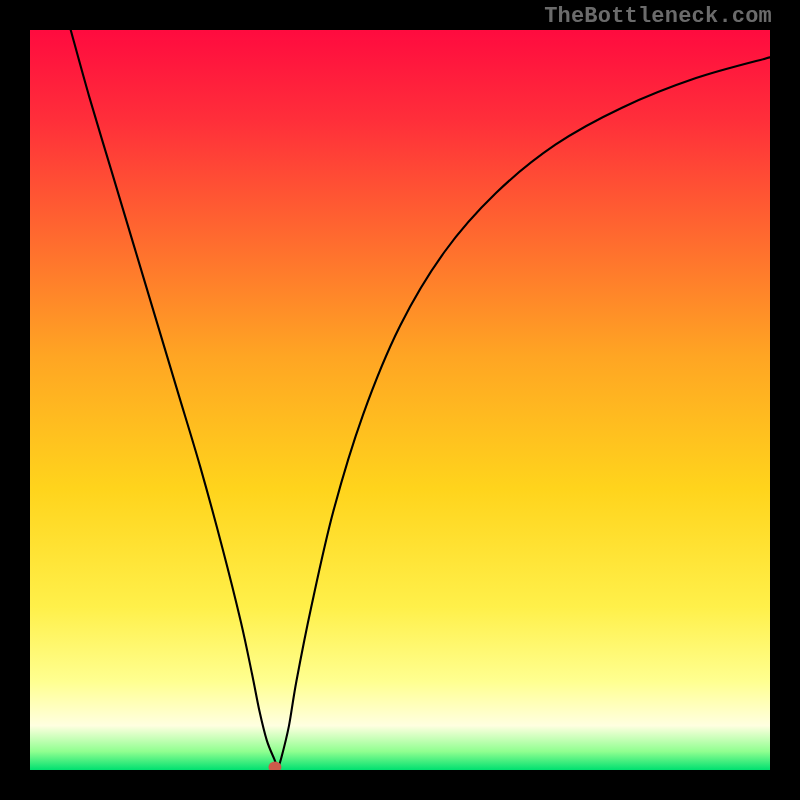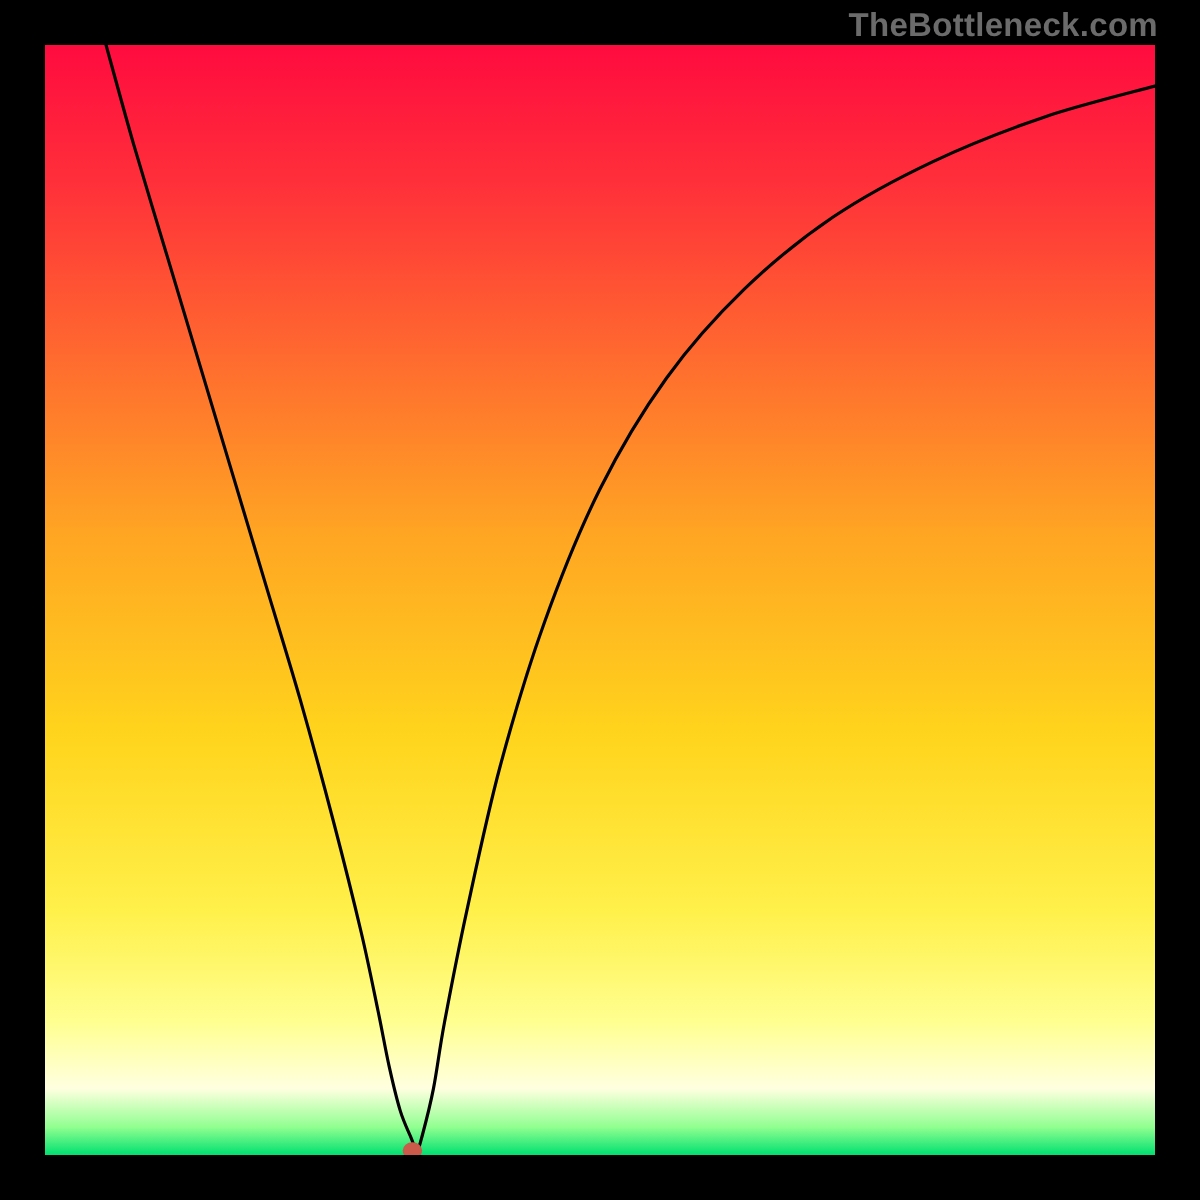--- a/index.html
+++ b/index.html
@@ -22,21 +22,21 @@
     position: absolute;
     left: 0;
     top: 0;
     width: 740px;
     height: 740px;
   }
   .watermark {
     position: absolute;
     top: 4px;
     right: 28px;
-    font-family: Liberation Sans, sans-serif;
+    font-family: Liberation Mono, monospace;
     font-size: 22px;
     font-weight: 600;
     color: #6b6b6b;
     letter-spacing: 0.2px;
   }
   .curve {
     fill: none;
     stroke: #000;
     stroke-width: 2.1;
     stroke-linecap: round;

